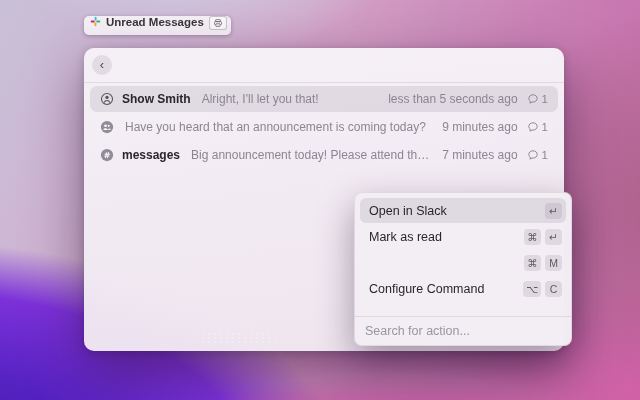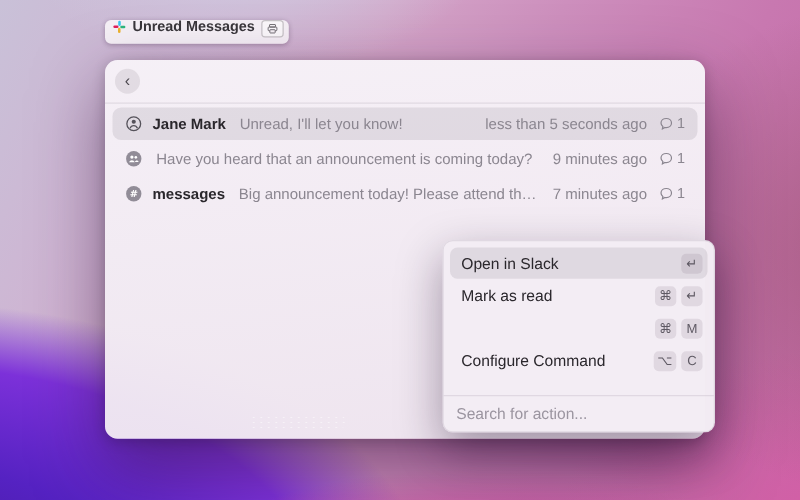--- a/index.html
+++ b/index.html
@@ -151,22 +151,22 @@
     <div class="rows">
 
       <div class="row selected">
         <span class="row-icon">
           <svg viewBox="0 0 16 16" width="14" height="14">
             <circle cx="8" cy="8" r="6.3" fill="none" stroke="#55525a" stroke-width="1.2"></circle>
             <circle cx="8" cy="6.2" r="1.9" fill="#55525a"></circle>
             <path d="M4.6 12.1c.7-1.6 1.9-2.4 3.4-2.4s2.7.8 3.4 2.4" fill="none" stroke="#55525a" stroke-width="1.2"></path>
           </svg>
         </span>
-        <span class="row-title">Jane Mark</span>
-        <span class="row-preview">Unread, I'll let you know!</span>
+        <span class="row-title">Show Smith</span>
+        <span class="row-preview">Alright, I'll let you that!</span>
         <span class="row-right">
           <span class="row-time">less than 5 seconds ago</span>
           <span class="row-count">
             <span style="display:flex;">
               <svg viewBox="0 0 16 16" width="12" height="12">
                 <path d="M8 2.4c-3.1 0-5.6 2.1-5.6 4.8 0 1.5.8 2.8 2 3.7l-.5 2.6 2.8-1.5c.4.1.8.1 1.3.1 3.1 0 5.6-2.1 5.6-4.9S11.1 2.4 8 2.4z" fill="none" stroke="#8b8690" stroke-width="1.3"></path>
               </svg>
             </span>
             <span>1</span>
           </span>

